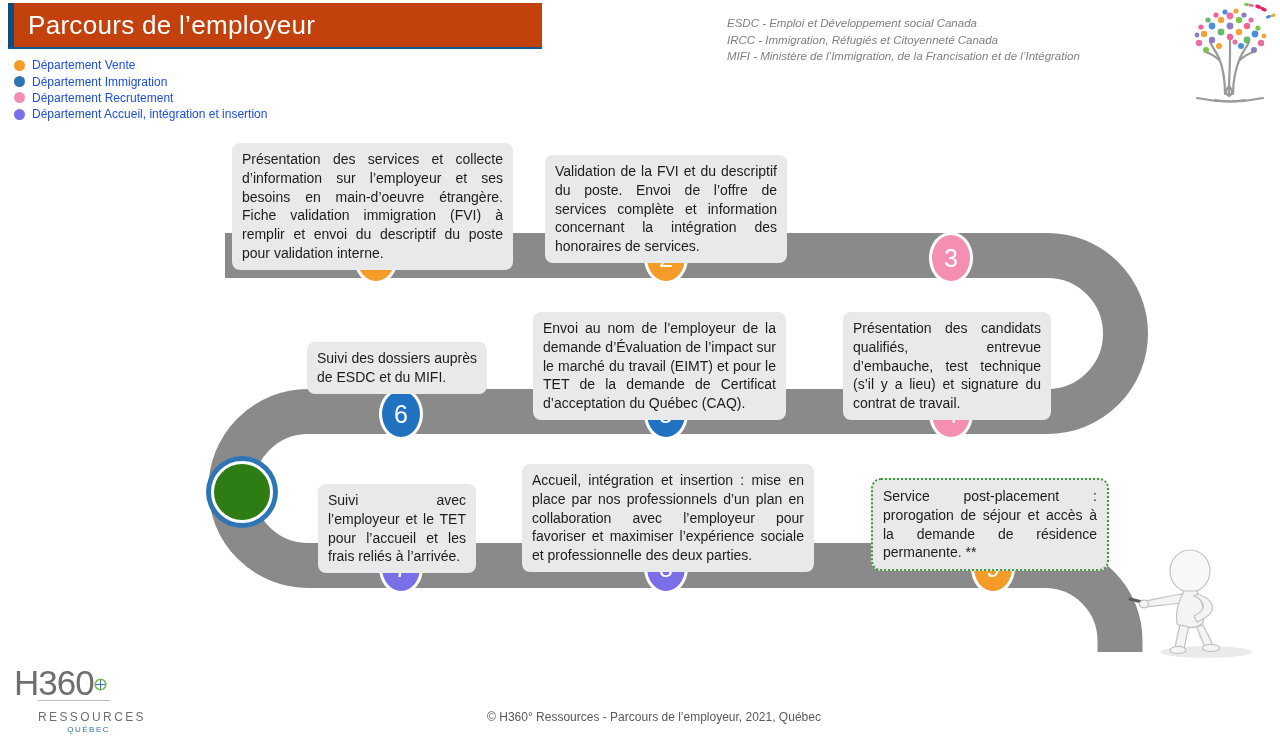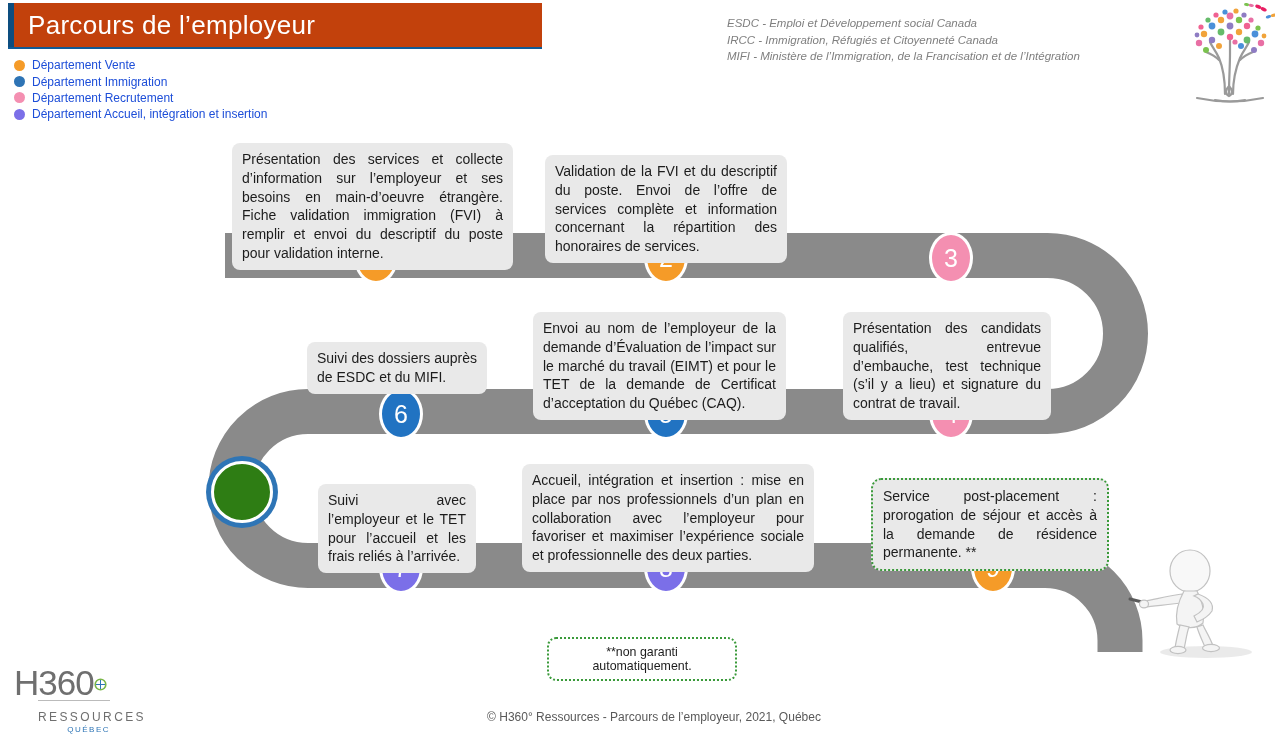--- a/index.html
+++ b/index.html
@@ -156,31 +156,30 @@
   <div class="badge" style="left: 644px; top: 232px; background-color: rgb(245, 155, 40);">2</div>
   <div class="badge" style="left: 929px; top: 232px; background-color: rgb(244, 143, 177);">3</div>
   <div class="badge" style="left: 929px; top: 388px; background-color: rgb(244, 143, 177);">4</div>
   <div class="badge" style="left: 644px; top: 388px; background-color: rgb(33, 115, 194);">5</div>
   <div class="badge" style="left: 379px; top: 388px; background-color: rgb(33, 115, 194);">6</div>
   <div class="badge" style="left: 379px; top: 542px; background-color: rgb(123, 111, 232);">7</div>
   <div class="badge" style="left: 644px; top: 542px; background-color: rgb(123, 111, 232);">8</div>
   <div class="badge" style="left: 971px; top: 542px; background-color: rgb(245, 155, 40);">9</div>
 
   <div class="note" style="left:232px;top:143px;width:281px">Présentation des services et collecte d’information sur l’employeur et ses besoins en main-d’oeuvre étrangère. Fiche validation immigration (FVI) à remplir et envoi du descriptif du poste pour validation interne.</div>
-  <div class="note" style="left:545px;top:155px;width:242px">Validation de la FVI et du descriptif du poste. Envoi de l’offre de services complète et information concernant la répartition des honoraires de services.</div>
+  <div class="note" style="left:545px;top:155px;width:242px">Validation de la FVI et du descriptif du poste. Envoi de l’offre de services complète et information concernant la intégration des honoraires de services.</div>
   <div class="note" style="left:843px;top:312px;width:208px">Présentation des candidats qualifiés, entrevue d’embauche, test technique (s’il y a lieu) et signature du contrat de travail.</div>
   <div class="note" style="left:533px;top:312px;width:253px">Envoi au nom de l’employeur de la demande d’Évaluation de l’impact sur le marché du travail (EIMT) et pour le TET de la demande de Certificat d’acceptation du Québec (CAQ).</div>
   <div class="note" style="left:307px;top:342px;width:180px">Suivi des dossiers auprès de ESDC et du MIFI.</div>
   <div class="note" style="left:318px;top:484px;width:158px">Suivi avec l’employeur et le TET pour l’accueil et les frais reliés à l’arrivée.</div>
   <div class="note" style="left:522px;top:464px;width:292px">Accueil, intégration et insertion : mise en place par nos professionnels d’un plan en collaboration avec l’employeur pour favoriser et maximiser l’expérience sociale et professionnelle des deux parties.</div>
   <div class="note note-dotted" style="left:871px;top:478px;width:238px">Service post-placement : prorogation de séjour et accès à la demande de résidence permanente. **</div>
 
   <div class="green-circle"></div>
 
-  <div class="footnote" style="left:547px;top:637px;width:190px">**non garanti automatiquement.</div>
 
   <svg class="figure3d" width="160" height="125" viewBox="0 0 160 125">
     <ellipse cx="88" cy="112" rx="46" ry="6" fill="#d9d9d9" opacity="0.55"></ellipse>
     <g fill="#f4f4f4" stroke="#c2c2c2" stroke-width="1.2">
       <line x1="12" y1="59" x2="28" y2="63" stroke="#5a5a5a" stroke-width="3" stroke-linecap="round"></line>
       <path d="M 64 54 C 50 56 38 59 27 61 L 26 67 C 38 66 52 64 66 63 Z"></path>
       <ellipse cx="26" cy="64" rx="4.5" ry="3.8"></ellipse>
       <ellipse cx="72" cy="31" rx="20" ry="21" fill="#f8f8f8"></ellipse>
       <path d="M 66 51 C 60 62 57 72 59 84 C 66 89 79 89 85 83 C 87 68 83 60 79 51 Z"></path>
       <path d="M 80 54 C 91 58 96 64 94 71 C 90 77 84 80 79 82 L 76 76 C 82 73 87 69 85 64 C 83 60 79 57 76 56 Z"></path>

